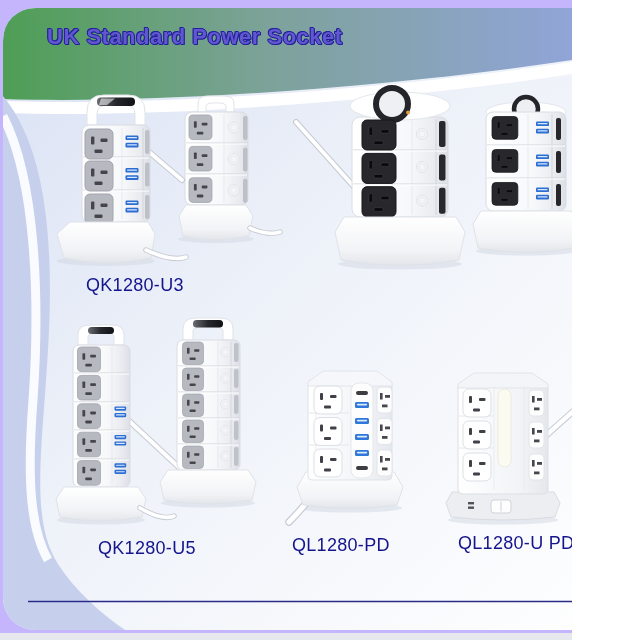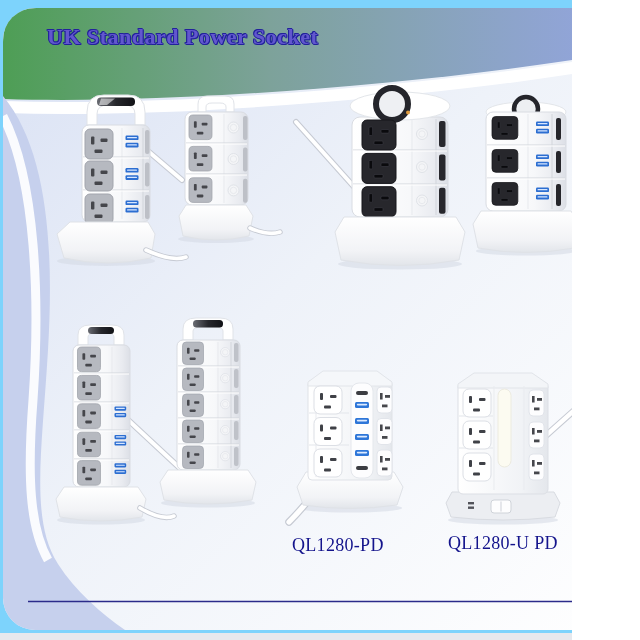--- a/index.html
+++ b/index.html
@@ -1,27 +1,27 @@
 <!DOCTYPE html>
 <html><head>
 <meta charset="utf-8">
 <style>
   html,body{margin:0;padding:0;background:#ffffff;}
-  #stage{position:relative;width:572px;height:640px;overflow:hidden;background:#7dd3fc;
-         font-family:Liberation Serif, serif;}
+  #stage{position:relative;width:572px;height:640px;overflow:hidden;background:#c4b5fd;
+         font-family:Liberation Sans, sans-serif;}
   #bg{position:absolute;left:0;top:0;}
   .page-title{position:absolute;left:47px;top:24px;font-size:22px;font-weight:700;
     letter-spacing:.5px;color:#6257ce;
     text-shadow:1px 0 #22229b,-1px 0 #22229b,0 1px #22229b,0 -1px #22229b,1px 1px #22229b,-1px -1px #22229b;}
   .prod-label{position:absolute;font-size:18px;color:#14148c;letter-spacing:.3px;white-space:nowrap;}
   .lbl-u3{left:86px;top:275px;}
   .lbl-u3w{left:353px;top:275px;}
   .lbl-u5{left:98px;top:538px;}
   .lbl-pd{left:292px;top:535px;text-align:right;}
-  .lbl-upd{left:448px;top:533px;}
+  .lbl-upd{left:458px;top:533px;}
 </style>
 </head>
 <body>
 
 <div id="stage">
 
 <svg id="bg" width="640" height="640" viewBox="0 0 640 640">
   <defs>
     <clipPath id="cardClip">
           <rect x="3" y="8" width="634" height="622" rx="32"></rect>
@@ -346,16 +346,18 @@
       <use href="#sockWsm" transform="translate(529,454)"></use>
       <rect x="491" y="500" width="20" height="13" rx="3" fill="#fdfdfe" stroke="#cfd3d9" stroke-width="1"></rect>
       <line x1="501" y1="501.5" x2="501" y2="511.5" stroke="#d5d8de" stroke-width="1.2"></line>
       <rect x="468" y="502" width="6" height="2.4" fill="#52535a"></rect>
       <rect x="468" y="506.5" width="6" height="2.4" fill="#52535a"></rect>
     </g>
   </g>
 </svg>
 
 <div class="page-title">UK Standard Power Socket</div>
+<div class="prod-label lbl-u3">QK1280-U3</div>
+<div class="prod-label lbl-u5">QK1280-U5</div>
 <div class="prod-label lbl-pd">QL1280-PD</div>
 <div class="prod-label lbl-upd">QL1280-U PD</div>
 
 </div>
 
 </body></html>

